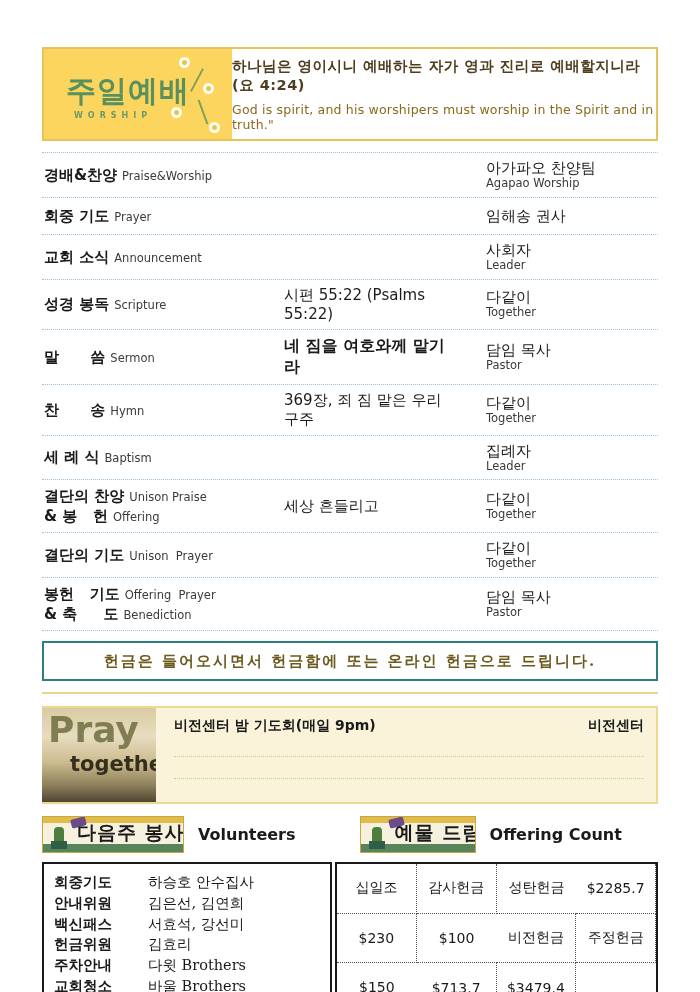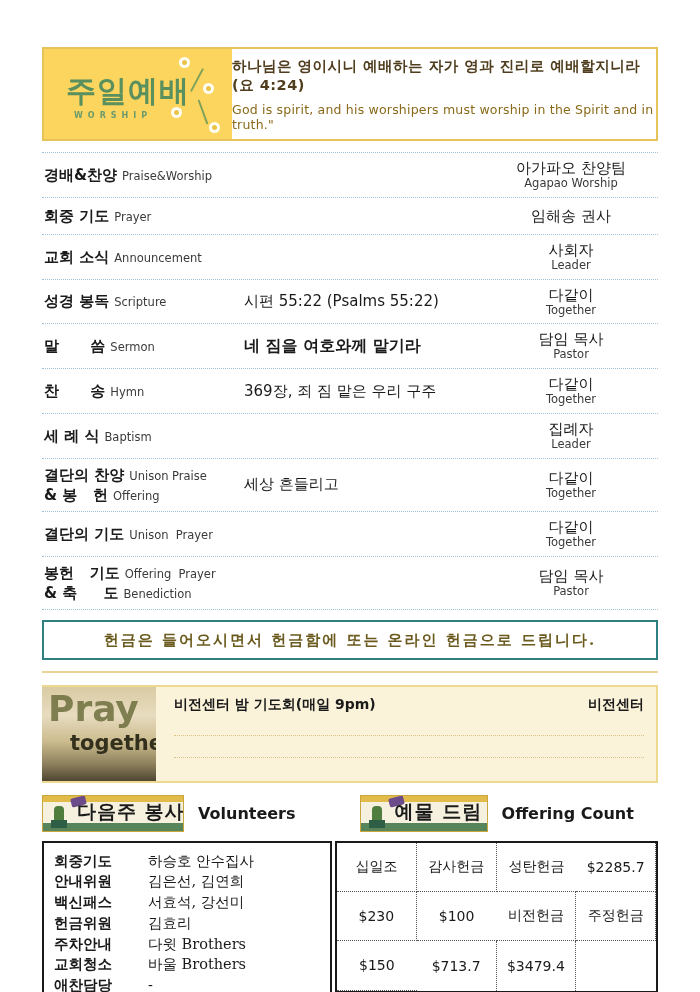--- a/index.html
+++ b/index.html
@@ -20,27 +20,27 @@
   .sprig{position:absolute;width:2px;height:26px;background:#7FA05A;border-radius:2px;}
   .s1{right:34px;top:18px;transform:rotate(28deg);}
   .s2{right:28px;bottom:14px;transform:rotate(-20deg);}
   .banner-verse{flex:1;display:flex;flex-direction:column;justify-content:center;align-items:center;gap:7px;background:#fff;}
   .verse-ko{font-size:14.5px;font-weight:700;color:#4F3D1E;letter-spacing:0.5px;}
   .verse-en{font-size:12.5px;color:#8A6A1A;letter-spacing:0.2px;}
 
   
   .worship{margin-top:11px;border-top:1px dotted #9DC3DE;}
   .w-row{display:grid;grid-template-columns:198px 1fr 170px;align-items:center;
-         padding:6px 2px;border-bottom:1px dotted #9DC3DE;min-height:24px;}
+         padding:6px 2px;border-bottom:1px dotted #9DC3DE;min-height:24px;gap:40px;}
   .w-label .ko{font-size:15px;font-weight:700;white-space:pre;}
   .w-label .en{font-size:11.5px;color:#3A3A3A;margin-left:5px;white-space:pre;}
   .w-label-line{line-height:1.25;}
   .w-content{font-size:15px;padding-left:2px;}
   .w-content.emph{font-weight:700;font-size:16px;}
-  .w-person{text-align:center;line-height:1.2;}
+  .w-person{text-align:left;line-height:1.2;}
   .w-person .ko{font-size:15px;}
   .w-person .en{font-size:11.5px;color:#3A3A3A;}
 
   
   .notice{margin-top:10px;border:2px solid #2E7F7F;padding:8px 4px;text-align:center;}
   .notice-text{font-family:"DejaVu Serif","Liberation Serif",serif;font-weight:700;
                font-size:15px;color:#6B5A1E;letter-spacing:2px;}
   .gold-line{margin-top:11px;border-top:2px solid #E9D494;}
 
   
@@ -58,21 +58,21 @@
   
   .hdr-row{margin-top:12px;display:flex;align-items:center;}
   .hdr-banner{width:142px;height:37px;position:relative;background:#F6F1DE;border:1px solid #C8A83E;box-sizing:border-box;flex:none;overflow:hidden;}
   .strip-top{position:absolute;top:0;left:0;right:0;height:6px;background:#E2BC4A;}
   .strip-bottom{position:absolute;bottom:0;left:0;right:0;height:8px;background:#57845B;}
   .cactus{position:absolute;left:11px;bottom:10px;width:10px;height:15px;background:#4F7D3E;border-radius:4px 4px 0 0;}
   .pot{position:absolute;left:8px;bottom:3px;width:16px;height:8px;background:#2F5E46;}
   .wcan{position:absolute;left:28px;top:1px;width:15px;height:9px;background:#6B4B8A;border-radius:2px;transform:rotate(-14deg);}
   .hdr-banner-text{position:absolute;left:34px;top:46%;transform:translateY(-50%);font-size:19px;font-weight:700;letter-spacing:1px;white-space:pre;}
   .hdr-label{font-size:16px;font-weight:600;margin-left:14px;}
-  .hdr-banner.second{margin-left:64px;width:128px;}
+  .hdr-banner.second{margin-left:64px;width:116px;}
 
   
   .bottom-tables{margin-top:9px;display:flex;gap:3px;}
   .left-pane{width:290px;box-sizing:border-box;border:2px solid #1a1a1a;padding:8px 10px;height:188px;flex:none;}
   .v-row{display:flex;line-height:1.43;}
   .v-role{width:94px;font-weight:700;font-size:14.5px;flex:none;}
   .v-names{font-size:14.5px;font-family:"DejaVu Serif","Liberation Serif",serif;}
   .right-pane{flex:1;box-sizing:border-box;border:2px solid #1a1a1a;height:152px;
               display:grid;grid-template-columns:1fr 1fr 1fr 1fr;grid-auto-rows:1fr;}
   .o-cell{display:flex;align-items:center;justify-content:center;font-size:14px;white-space:pre;

